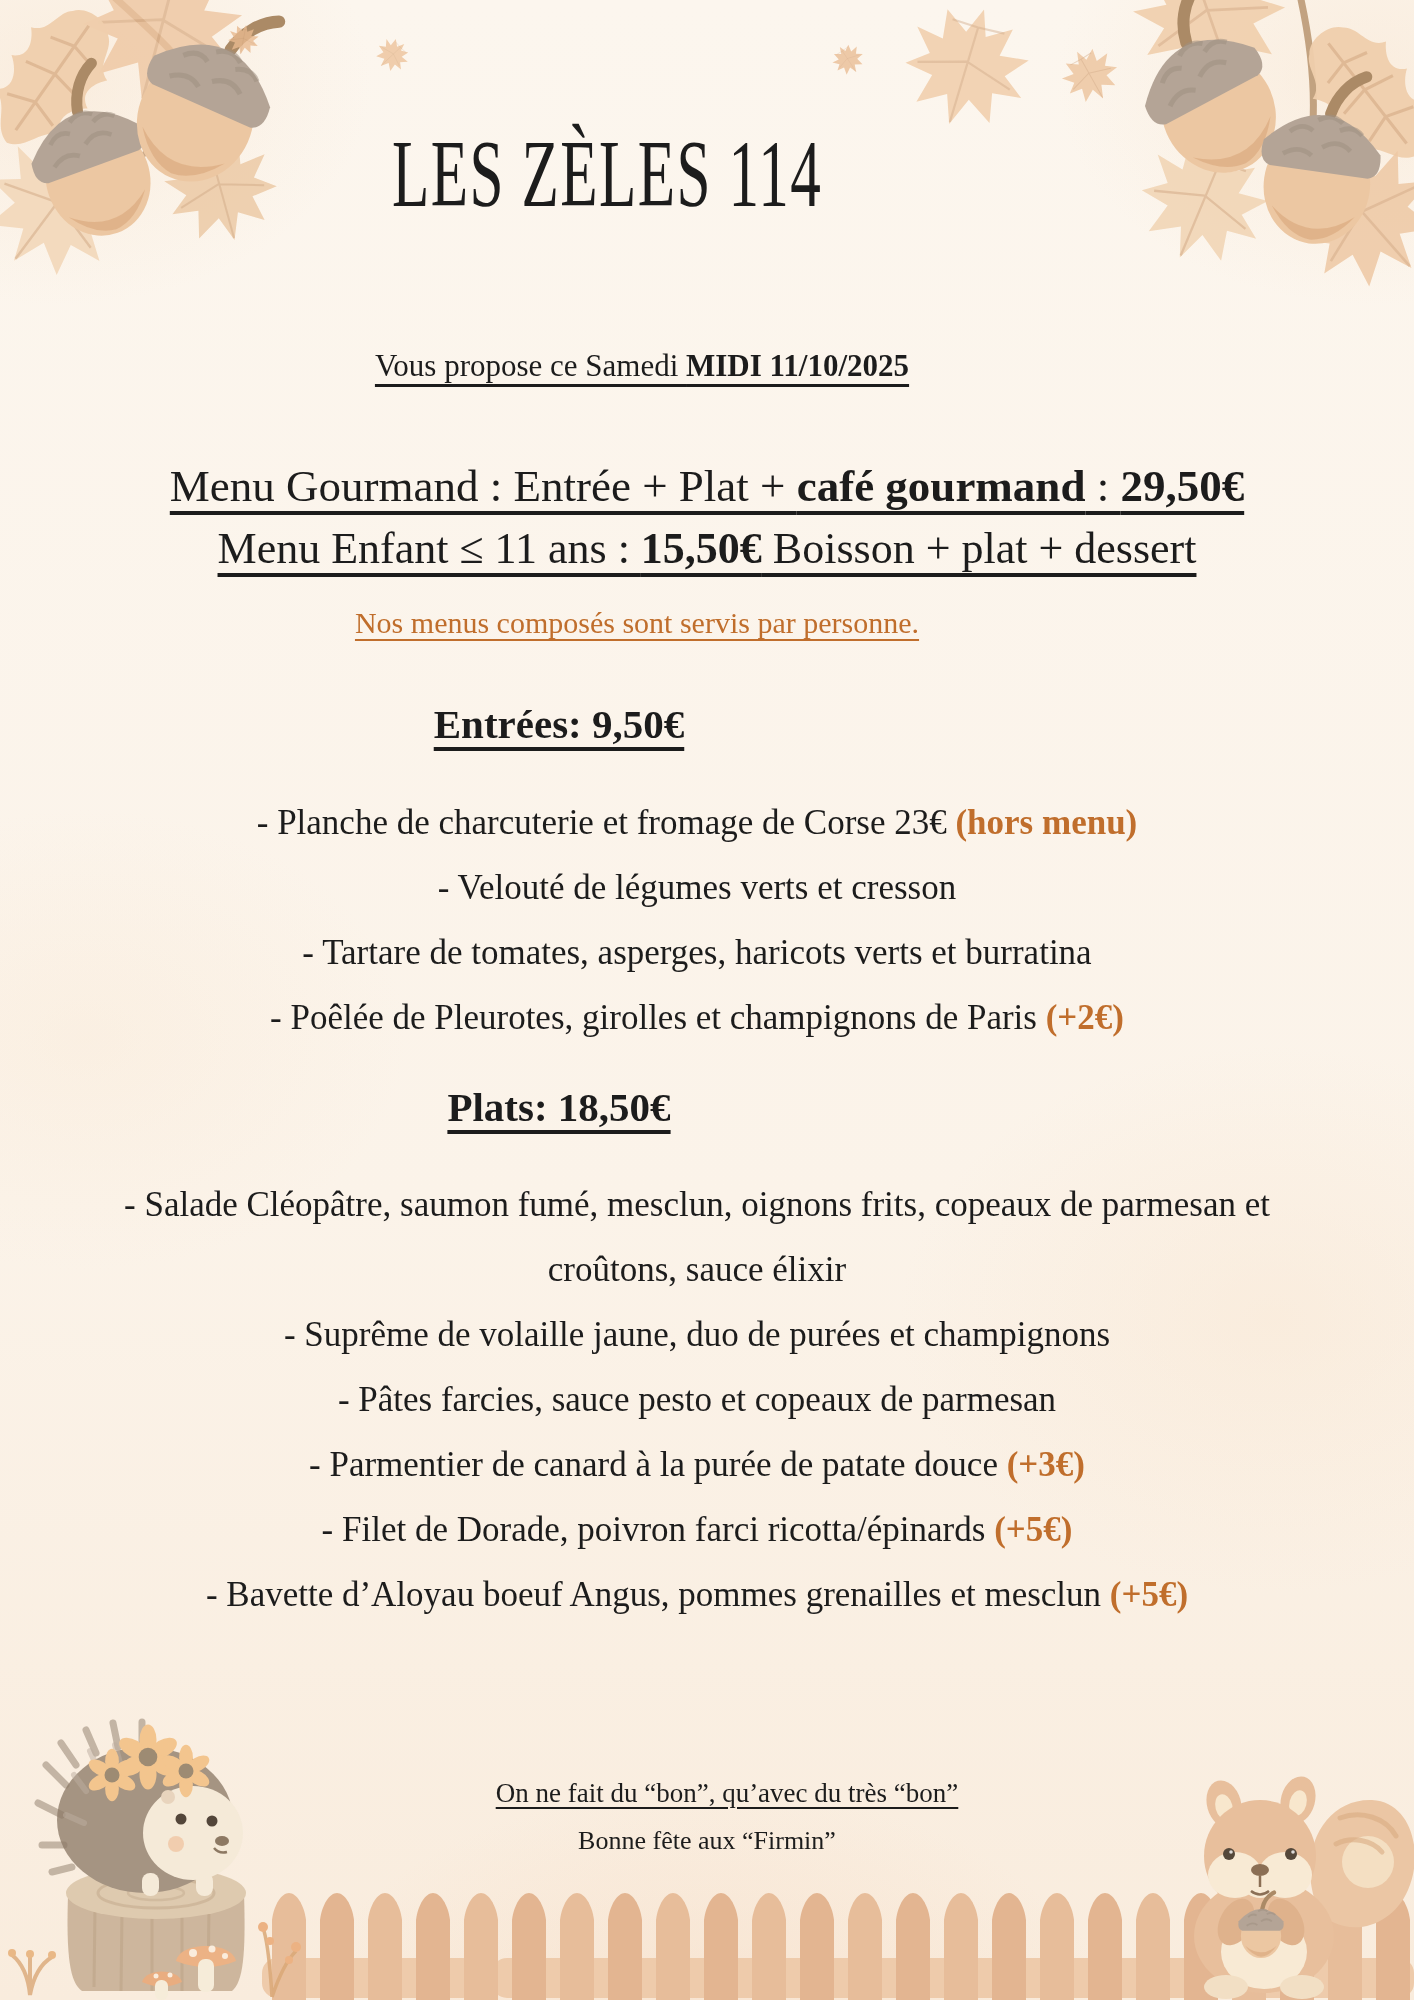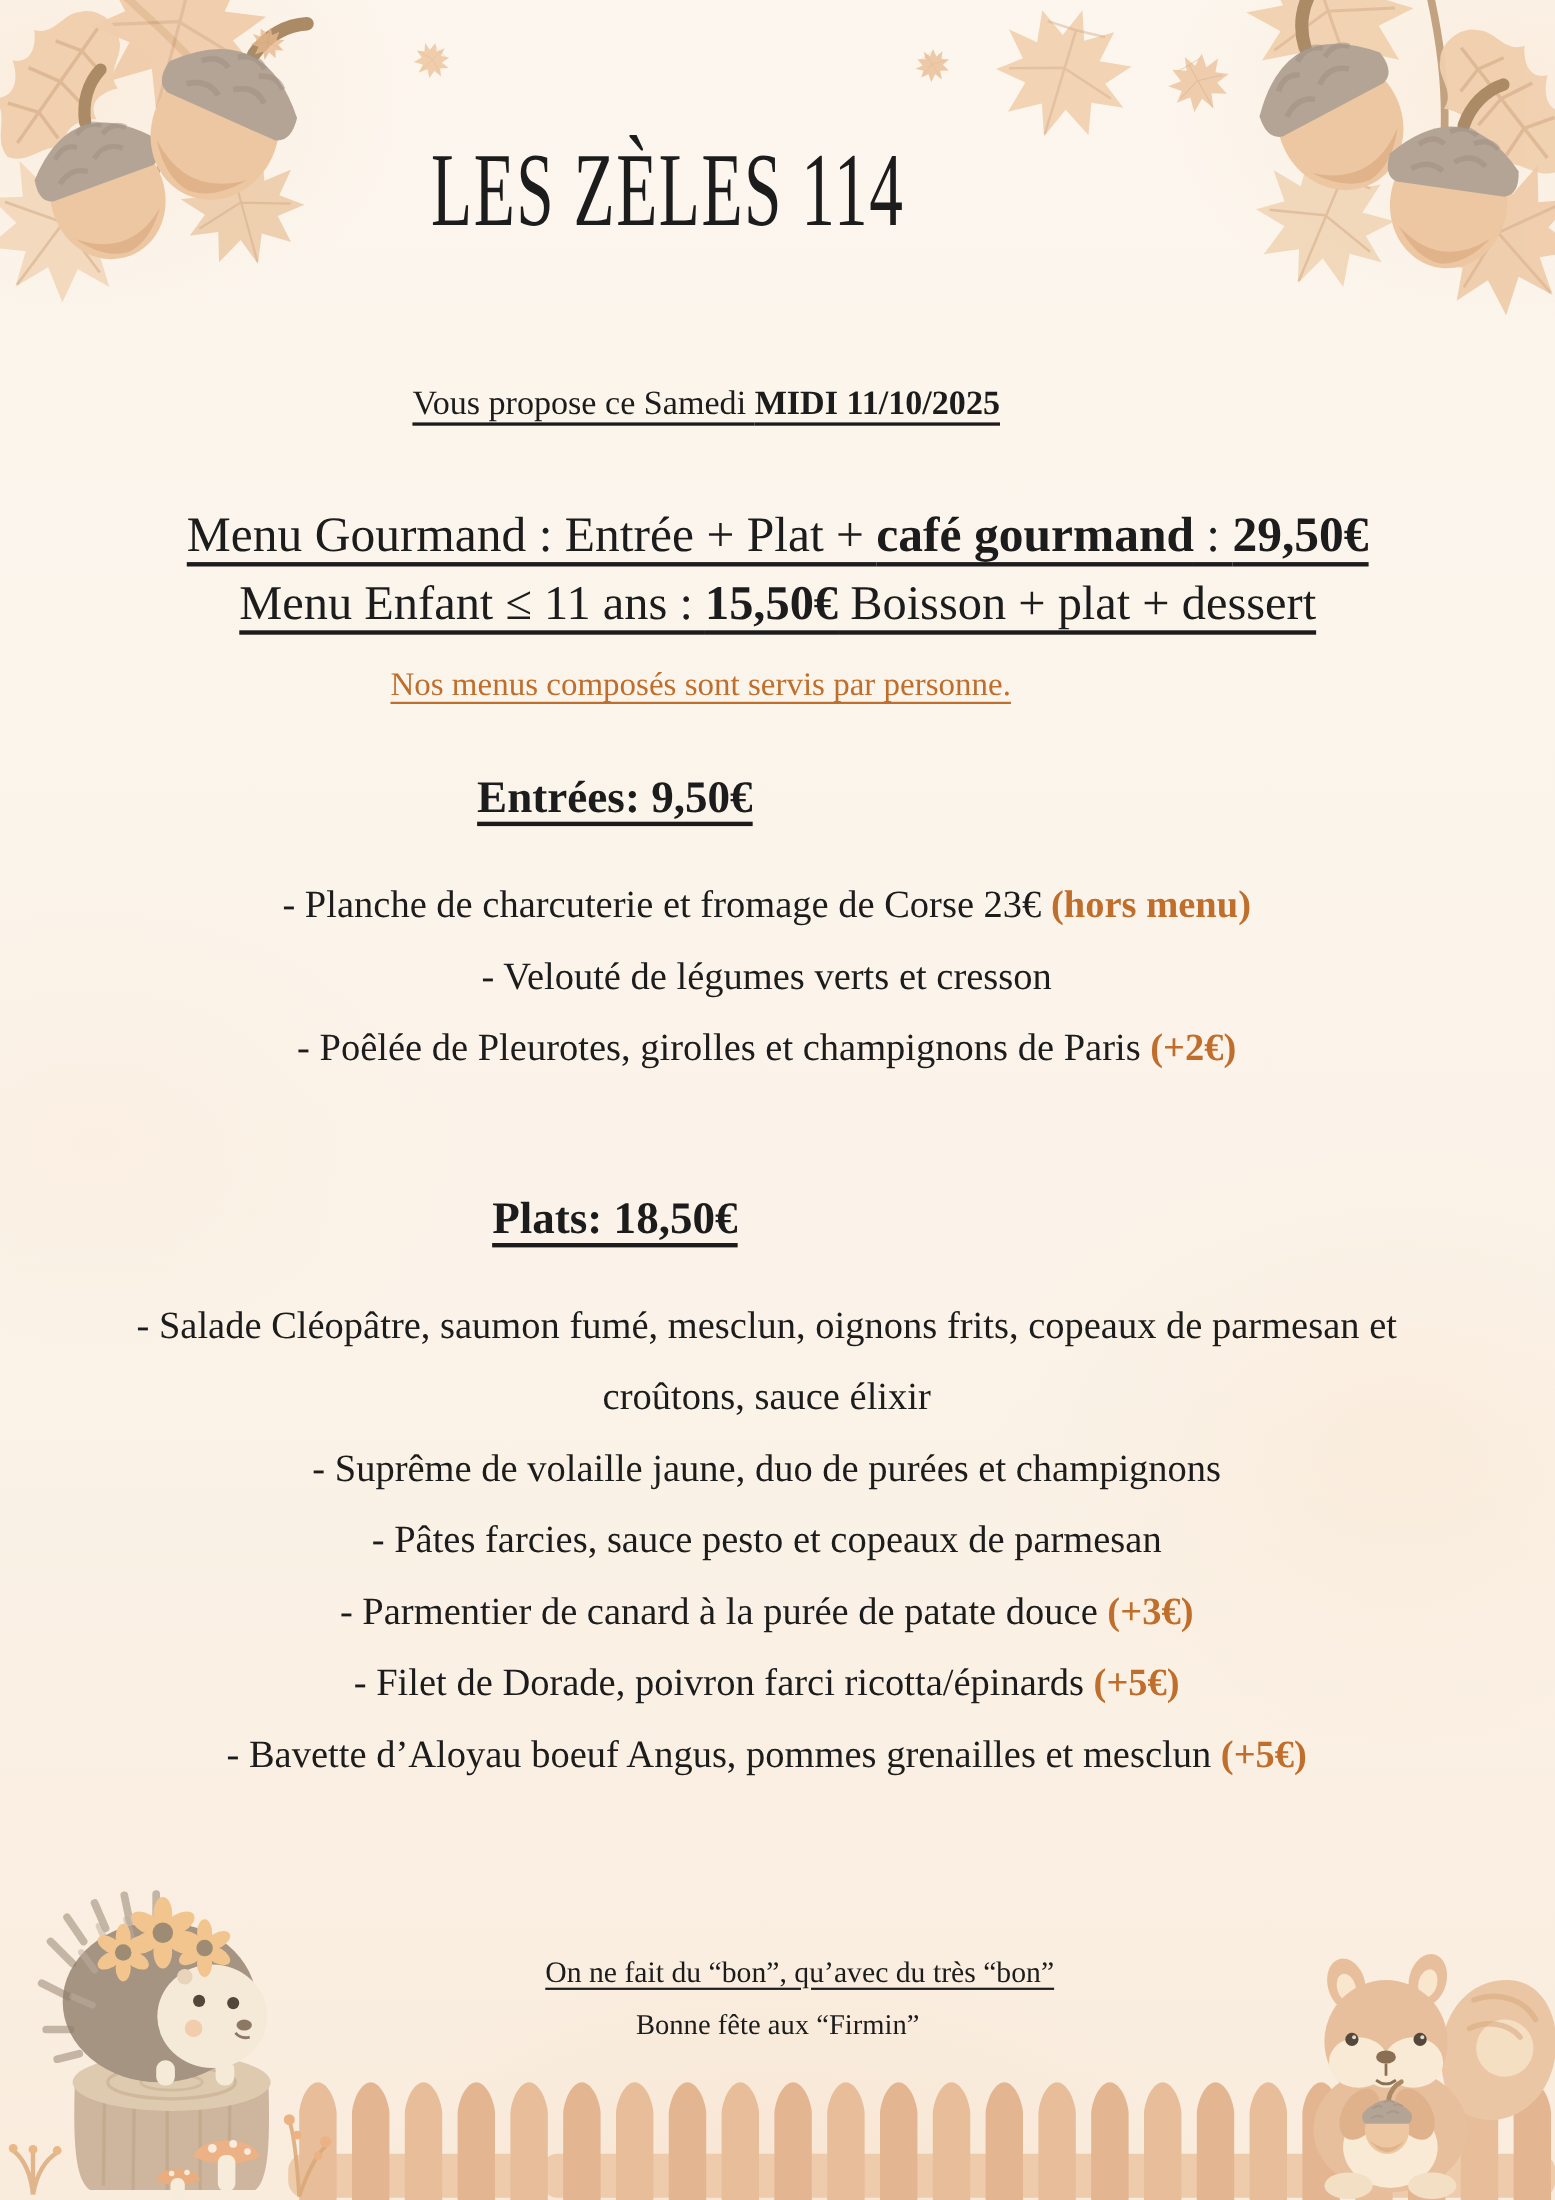--- a/index.html
+++ b/index.html
@@ -107,20 +107,21 @@
   <p class="line menu-big"><span>Menu Gourmand : Entrée + Plat + </span><strong>café gourmand</strong><span> : </span><strong>29,50€</strong></p>
 
   <p class="line menu-big2"><span>Menu Enfant ≤ 11 ans : </span><strong>15,50€</strong><span>  Boisson + plat + dessert</span></p>
 
   <p class="line note">Nos menus composés sont servis par personne.</p>
 
   <h2 class="h2" style="top:700px;left:-148px">Entrées: 9,50€</h2>
   <div class="items" style="top:790px">
       <p><span>- Planche de charcuterie et fromage de Corse 23€ </span><strong class="accent">(hors menu)</strong></p>
       <p><span>- Velouté de légumes verts et cresson</span></p>
+      <p><span>- Tartare de tomates, asperges, haricots verts et burratina</span></p>
       <p><span>- Poêlée de Pleurotes, girolles et champignons de Paris </span><strong class="accent">(+2€)</strong></p>
     </div>
 
   <h2 class="h2" style="top:1083px;left:-148px">Plats: 18,50€</h2>
   <div class="items" style="top:1172px">
       <p><span>- Salade Cléopâtre, saumon fumé, mesclun, oignons frits, copeaux de parmesan et croûtons, sauce élixir</span></p>
       <p><span>- Suprême de volaille jaune, duo de purées et champignons</span></p>
       <p><span>- Pâtes farcies, sauce pesto et copeaux de parmesan</span></p>
       <p><span>- Parmentier de canard à la purée de patate douce </span><strong class="accent">(+3€)</strong></p>
       <p><span>- Filet de Dorade, poivron farci ricotta/épinards </span><strong class="accent">(+5€)</strong></p>

